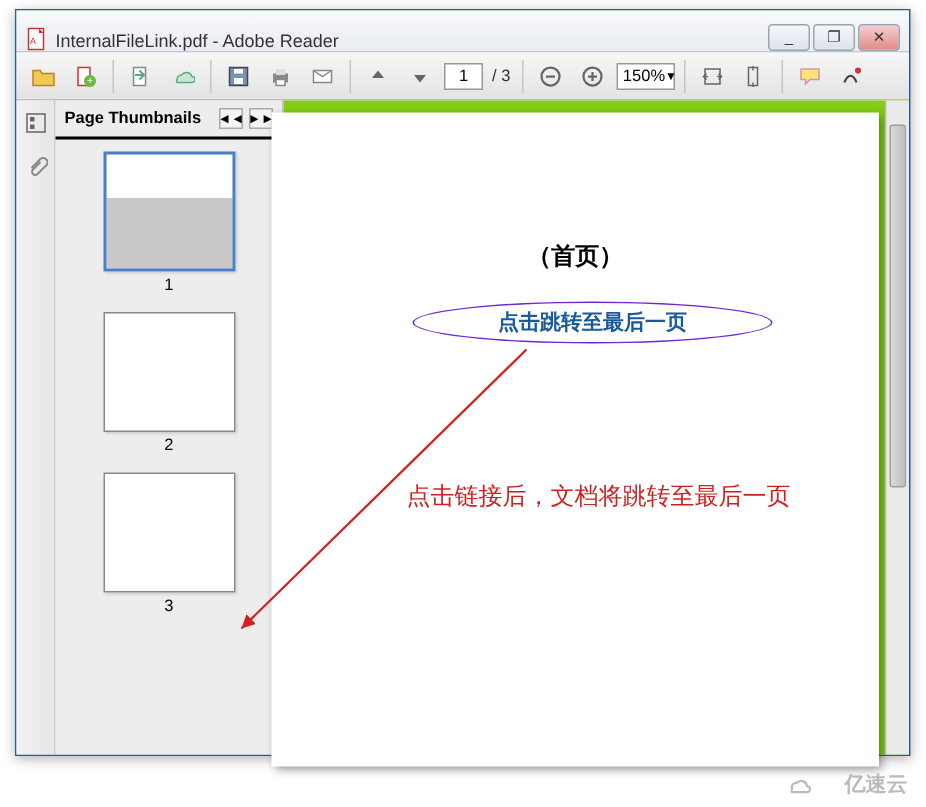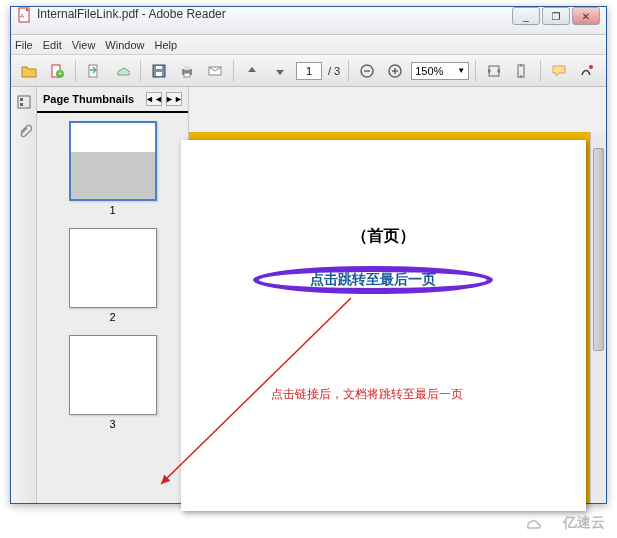--- a/index.html
+++ b/index.html
@@ -1,53 +1,53 @@
 <!DOCTYPE html>
 <html><head>
 <meta charset="utf-8">
 <style>
   * { box-sizing: border-box; margin: 0; padding: 0; }
   body { font-family: "Segoe UI", Tahoma, sans-serif; background: #fff; width: 617px; height: 538px; position: relative; }
   .app { width: 597px; height: 498px; margin: 6px 0 0 10px; border: 1px solid #2a5a9c; background: #f0f0f0; display: flex; flex-direction: column; box-shadow: 0 2px 8px rgba(0,0,0,.3); }
-  .titlebar { height: 28px; background: linear-gradient(#f8f9fa,#e9ecf1); display: flex; align-items: flex-start; padding: 0 6px; border-bottom: 1px solid #c0c8d0; }
+  .titlebar { height: 28px; background: linear-gradient(#f8f9fa,#e9ecf1); display: flex; align-items: flex-end; padding: 0 6px; border-bottom: 1px solid #c0c8d0; }
   .titlebar .icon { width: 16px; height: 16px; margin-right: 4px; }
   .titlebar .title { font-size: 12px; flex: 1; color: #333; }
   .winbtns { display: flex; gap: 2px; }
   .winbtn { width: 28px; height: 18px; border: 1px solid #9aa5b1; border-radius: 3px; background: linear-gradient(#f5f7fa,#dde3ea); display: flex; align-items: center; justify-content: center; font-size: 10px; color: #333; }
   .winbtn.close { background: linear-gradient(#f5cfcf,#e38b8b); }
   .menubar { height: 20px; background: linear-gradient(#f5f5f5,#ececec); display: flex; align-items: center; padding: 0 4px; gap: 10px; border-bottom: 1px solid #d0d0d0; }
   .menubar span { font-size: 11px; color: #333; }
   .toolbar { height: 32px; background: linear-gradient(#f7f7f7,#e3e3e3); border-bottom: 1px solid #bfbfbf; display: flex; align-items: center; padding: 0 6px; gap: 4px; }
   .tbtn { width: 24px; height: 24px; border: 1px solid transparent; border-radius: 3px; display: flex; align-items: center; justify-content: center; }
   .sep { width: 1px; height: 22px; background: #c5c5c5; margin: 0 2px; }
   .pagebox { width: 26px; height: 18px; border: 1px solid #999; background: #fff; font-size: 11px; text-align: center; line-height: 16px; }
   .pagetot { font-size: 11px; color: #333; margin: 0 2px; }
-  .zoombox { width: 58px; height: 18px; border: 1px solid #999; background: #fff; font-size: 11px; display: flex; align-items: center; justify-content: space-between; padding: 0 3px; }
+  .zoombox { width: 39px; height: 18px; border: 1px solid #999; background: #fff; font-size: 11px; display: flex; align-items: center; justify-content: space-between; padding: 0 3px; }
   .workarea { flex: 1; display: flex; min-height: 0; }
   .leftrail { width: 26px; background: linear-gradient(90deg,#f2f2f2,#e6e6e6); border-right: 1px solid #c8c8c8; display: flex; flex-direction: column; align-items: center; padding-top: 6px; gap: 12px; }
   .railicon { width: 18px; height: 18px; display: flex; align-items: center; justify-content: center; }
   .panel { width: 152px; background: #ededed; border-right: 1px solid #c8c8c8; display: flex; flex-direction: column; }
   .panelhead { height: 26px; display: flex; align-items: center; padding: 0 6px; gap: 4px; border-bottom: 2px solid #000000; }
   .panelhead .lbl { font-size: 11px; font-weight: bold; flex: 1; }
   .navbtn { width: 16px; height: 14px; border: 1px solid #aaa; background: #f5f5f5; font-size: 9px; display: flex; align-items: center; justify-content: center; }
   .thumbs { flex: 1; overflow: auto; padding: 8px; }
   .thumb { width: 88px; margin: 0 auto 12px; }
   .thumb .pg { width: 88px; height: 80px; background: #fff; border: 1px solid #888; box-shadow: 1px 1px 2px rgba(0,0,0,.15); }
   .thumb .pg.sel { border: 2px solid #4a7ec9; height: 80px; background: linear-gradient(#fff 38%,#c8c8c8 38%); }
   .thumb .num { text-align: center; font-size: 11px; margin-top: 3px; }
-  .doc { flex: 1; background: #eab308; position: relative; margin-top: 45px; }
+  .doc { flex: 1; background: #84cc16; position: relative; }
   .scrollbar-v { position: absolute; right: 0; top: 0; bottom: 0; width: 16px; background: #eaeaea; border-left: 1px solid #c0c0c0; }
   .scrollbar-v .track { position: absolute; top: 16px; bottom: 16px; left: 2px; right: 2px; }
   .scrollbar-v .thumbv { position: absolute; top: 0; height: 60%; left: 0; right: 0; background: linear-gradient(90deg,#d8d8d8,#c0c0c0); border: 1px solid #a0a0a0; border-radius: 2px; }
   .page { position: absolute; left: -8px; top: 8px; right: 20px; bottom: -8px; background: #fff; box-shadow: 2px 2px 6px rgba(0,0,0,.4); }
   .pgtitle { font-size: 16px; font-family: SimSun, serif; text-align: center; margin-top: 86px; color: #000; font-weight: bold; }
-  .linkbox { position: absolute; top: 126px; left: 72px; width: 240px; height: 28px; border: 6px solid #6d28d9; border-radius: 50%; display: flex; align-items: center; justify-content: center; }
+  .linkbox { position: absolute; top: 126px; left: 94px; width: 240px; height: 28px; border: 1px solid #6d28d9; border-radius: 50%; display: flex; align-items: center; justify-content: center; }
   .linktxt { color: #195a9d; font-size: 14px; font-family: SimSun, serif; font-weight: bold; }
   .arrowsvg { position: absolute; top: 154px; left: -30px; width: 220px; height: 200px; pointer-events: none; }
-  .anno { position: absolute; top: 246px; left: 90px; color: #d02020; font-size: 12px; font-family: SimSun, serif; }
+  .anno { position: absolute; top: 246px; left: 90px; color: #d02020; font-size: 16px; font-family: SimSun, serif; }
   .watermark { position: absolute; right: 12px; bottom: 6px; font-size: 14px; color: #bbb; font-weight: bold; display: flex; align-items: center; gap: 20px; }
 </style>
 </head>
 <body>
 
 <div class="app">
 
   <div class="titlebar">
     <div class="icon">
       <svg viewBox="0 0 16 16">
@@ -63,27 +63,20 @@
         </div>
       <div class="winbtn">
           <span>❐</span>
         </div>
       <div class="winbtn close">
           <span>✕</span>
         </div>
     </div>
   </div>
 
-  <div class="menubar">
-    <span>File</span>
-    <span>Edit</span>
-    <span>View</span>
-    <span>Window</span>
-    <span>Help</span>
-  </div>
 
   <div class="toolbar">
     <div class="tbtn">
         <svg width="16" height="16">
           <path d="M1 4h5l1 2h8v8H1z" fill="#f3c754" stroke="#b58a1c"></path>
         </svg>
       </div>
     <div class="tbtn">
         <svg width="16" height="16">
           <rect x="3" y="2" width="8" height="12" fill="#fff" stroke="#c33"></rect>

